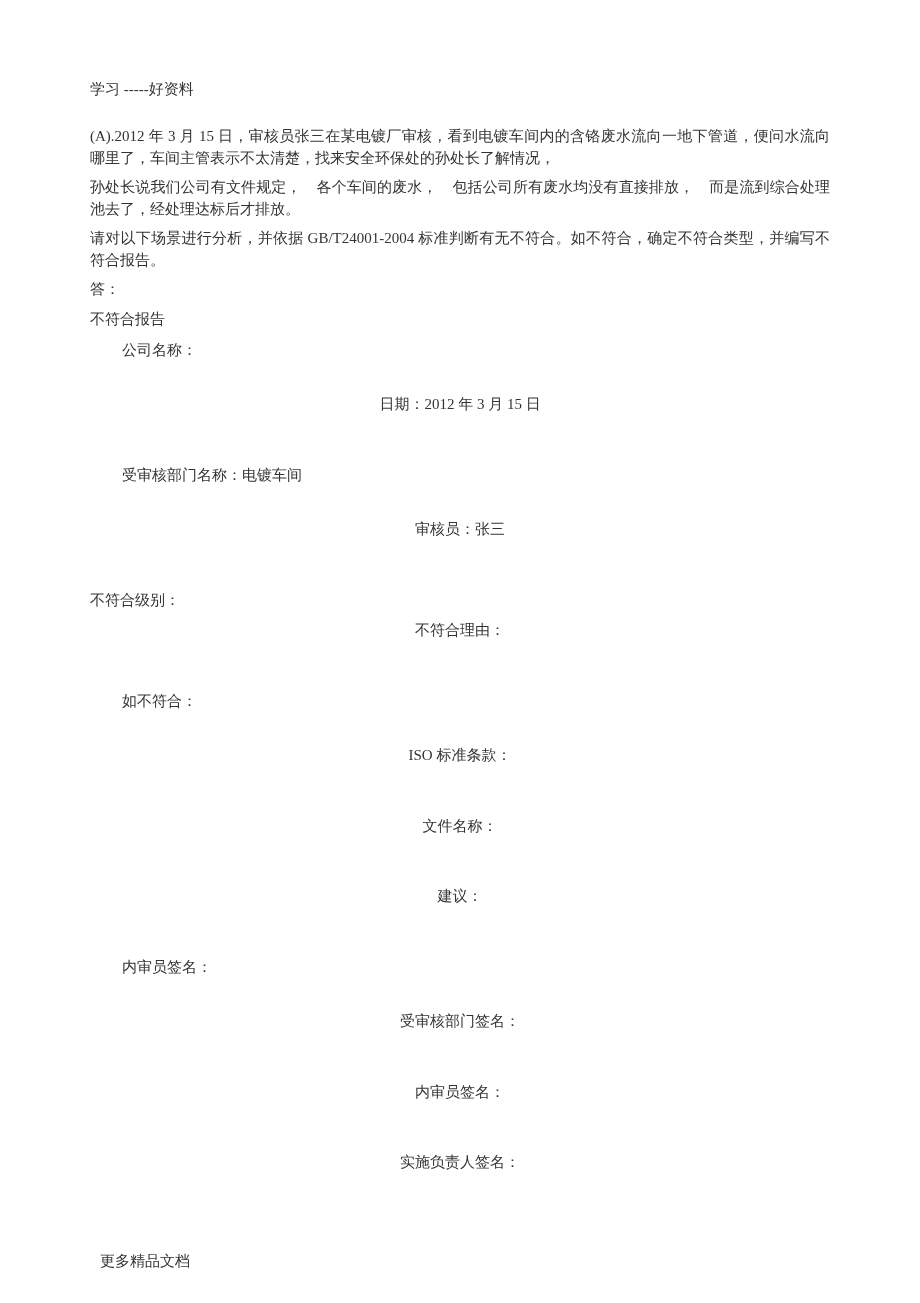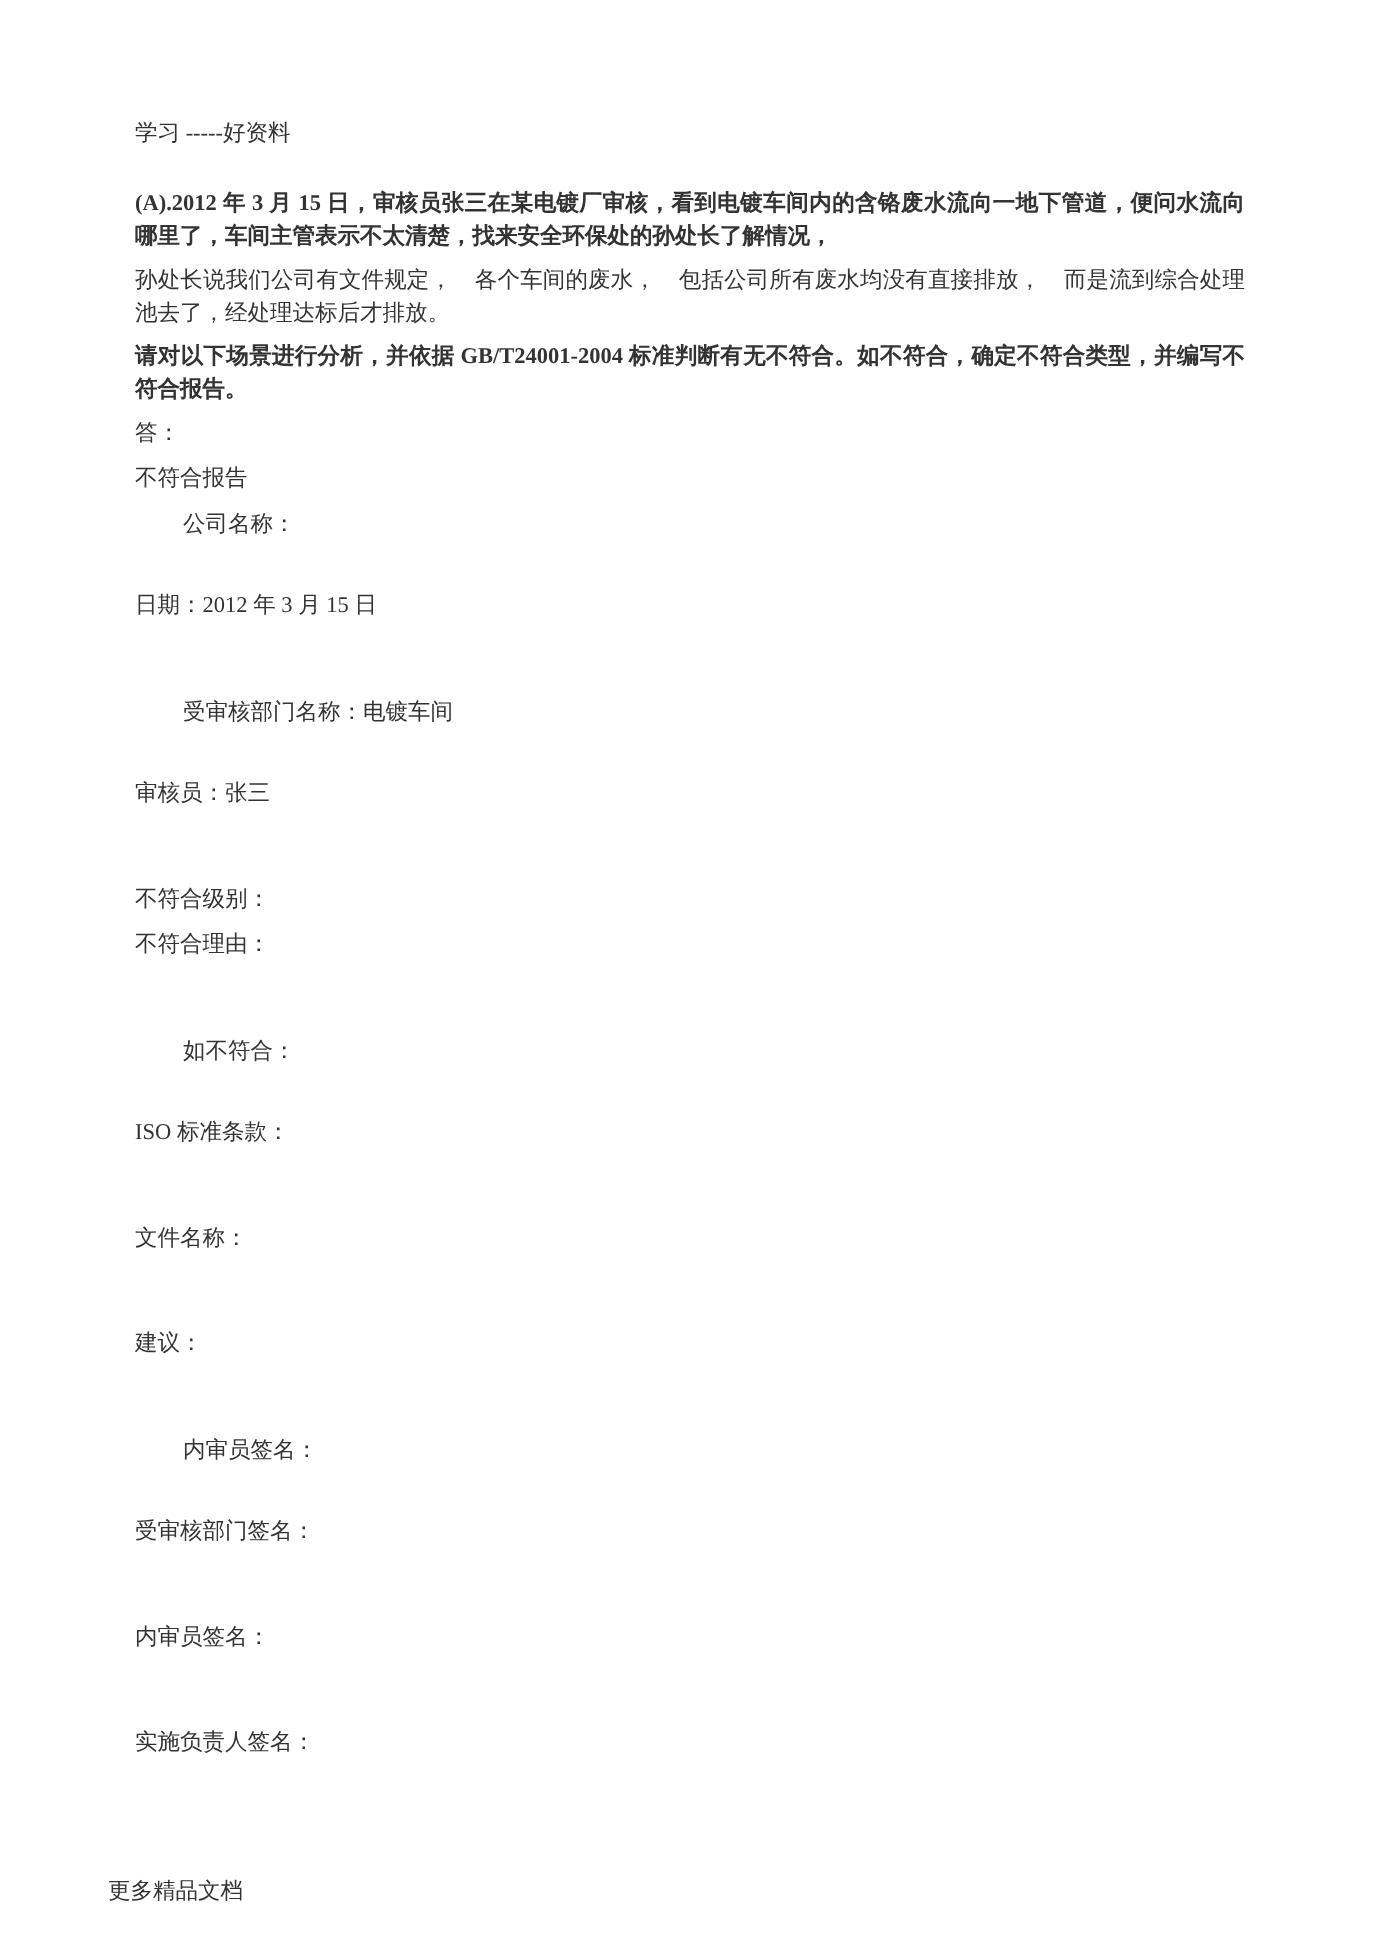--- a/index.html
+++ b/index.html
@@ -17,40 +17,40 @@
       padding: 78px 90px 50px 90px;
       line-height: 1.5;
     }
     .header {
       margin-bottom: 24px;
       font-family: Liberation Serif, serif;
     }
     .paragraph {
       margin-bottom: 6px;
       text-align: justify;
-      font-weight: bold;
     }
     .paragraph-spaced {
       margin-bottom: 6px;
       text-align: justify;
       word-spacing: 8px;
     }
     .line {
       margin-bottom: 8px;
     }
     .line-gap {
       margin-bottom: 32px;
       margin-left: 32px;
     }
     .line-gap-large {
       margin-bottom: 48px;
+      text-align: center;
     }
     .footer {
       position: absolute;
-      left: 72px;
+      left: 100px;
       top: 1250px;
     }
   </style>
 </head>
 <body>
 
 <div class="header">
   <span>学习 -----好资料</span>
 </div>
 

